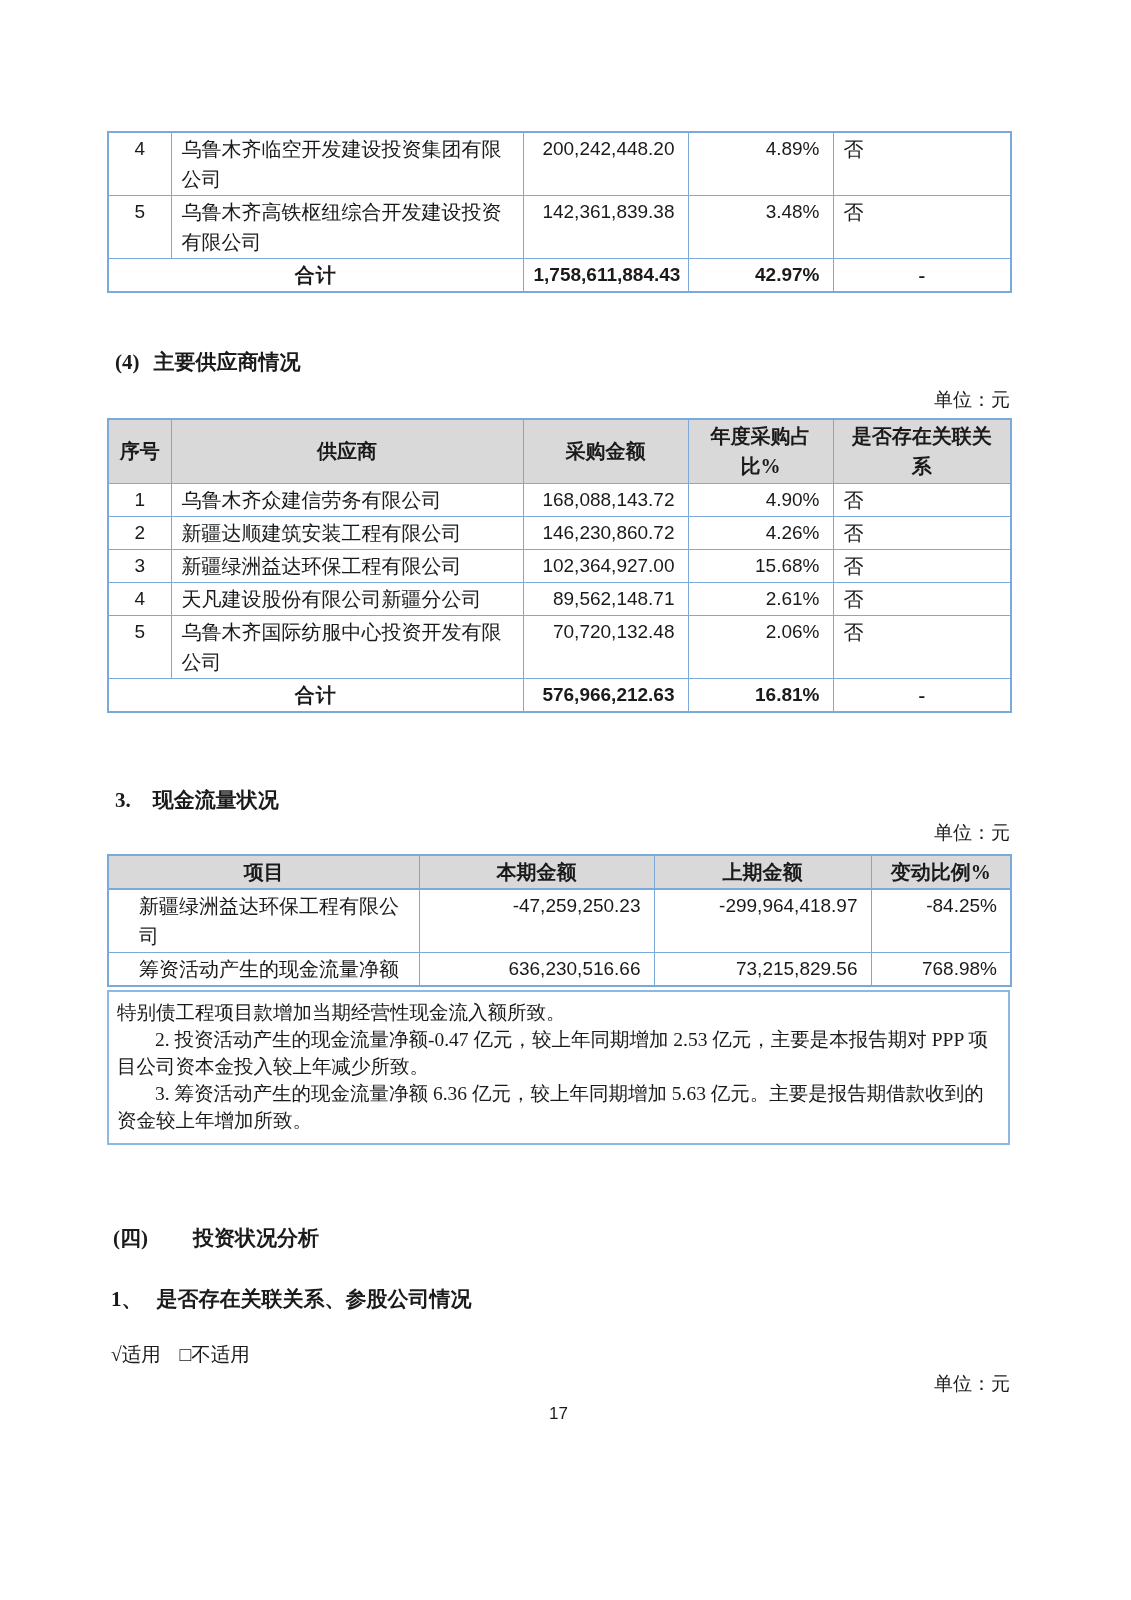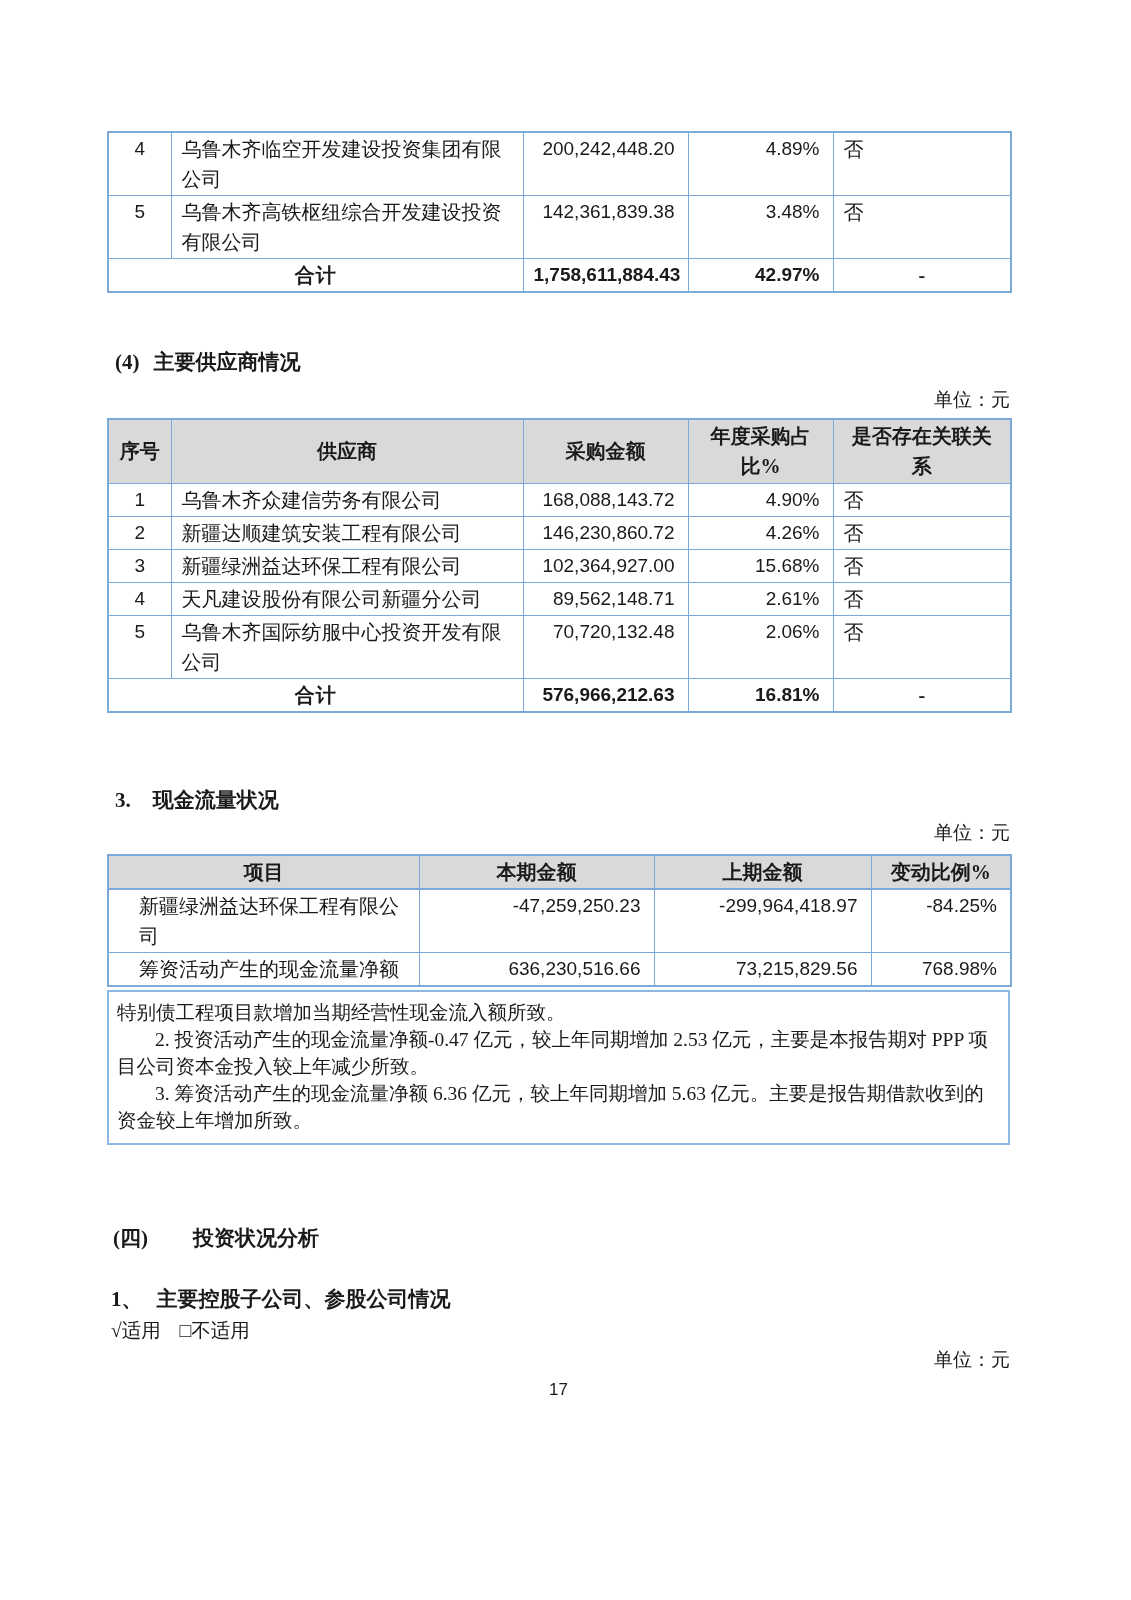--- a/index.html
+++ b/index.html
@@ -81,21 +81,21 @@
     margin-top:70px;font-weight:bold;font-size:21px;line-height:26px;
   }
   .analysis-box{
     margin-top:3px;border:2px solid #8EB8E4;
     padding:7px 8px 9px 8px;
     font-size:19.5px;line-height:27px;
   }
   .analysis-box .line{white-space:nowrap;}
   .analysis-box .indent{padding-left:38px;}
   .applicable-line{
-    margin-top:8px;font-size:19.5px;line-height:21px;padding-left:4px;
+    margin-top:32px;font-size:19.5px;line-height:21px;padding-left:4px;
   }
   .applicable-line span{margin-right:14px;}
   .footer-pagenum{
     margin-top:8px;text-align:center;
     font-family:"Liberation Sans","DejaVu Sans",sans-serif;
     font-size:17px;line-height:19px;
   }
 </style>
 </head>
 <body>
@@ -249,21 +249,21 @@
     <div class="line">资金较上年增加所致。</div>
   </div>
 
   <div class="sec-heading h-si">
     <span class="h-num">(四)</span>
     <span class="gap-l">投资状况分析</span>
   </div>
 
   <div class="sec-heading h-sub">
     <span class="h-num">1、</span>
-    <span class="gap-s">主要控股子公司、参股公司情况</span>
+    <span class="gap-s">是否存在关联关系、参股公司情况</span>
   </div>
 
   <div class="applicable-line">
     <span>√适用</span>
     <span>□不适用</span>
   </div>
 
   <div class="unit unit-3">单位：元</div>
 
   <div class="footer-pagenum">17</div>

